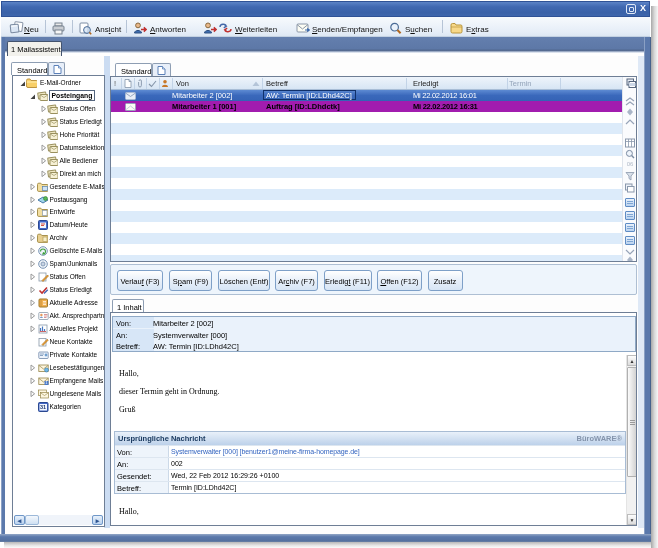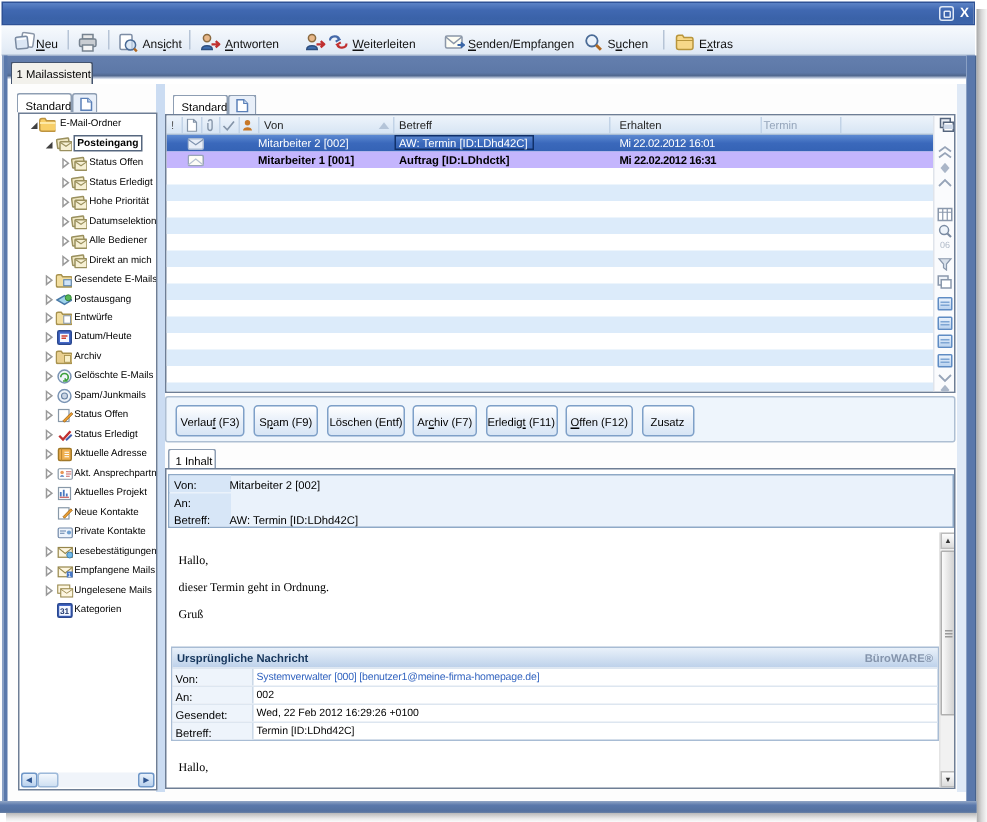--- a/index.html
+++ b/index.html
@@ -472,21 +472,21 @@
           </svg>
       <svg class="hc" style="left:50px;top:2px" width="9" height="9">
             <circle cx="4" cy="2.8" r="1.8" fill="#c87828"></circle>
             <path d="M1 8 C1 5 7 5 7 8 Z" fill="#c87828"></path>
           </svg>
       <span class="hc" style="left:65px">Von</span>
       <svg class="hc" style="left:141px;top:4px" width="8" height="6">
             <path d="M4 0.5 L7.5 5 L0.5 5 Z" fill="#b4c4d8"></path>
           </svg>
       <span class="hc" style="left:155px">Betreff</span>
-      <span class="hc" style="left:302px">Erhalten</span>
+      <span class="hc" style="left:302px">Erledigt</span>
       <span class="hc" style="left:398px;color:#94a4ba">Termin</span>
       <div class="hsep" style="left:10px"></div>
           <div class="hsep" style="left:23px"></div>
           <div class="hsep" style="left:35px"></div>
           <div class="hsep" style="left:48px"></div>
           <div class="hsep" style="left:61px"></div>
       <div class="hsep" style="left:151px"></div>
           <div class="hsep" style="left:295px"></div>
           <div class="hsep" style="left:396px"></div>
           <div class="hsep" style="left:449px"></div>
@@ -495,21 +495,21 @@
     <div class="mrow" style="top:12.5px;background:linear-gradient(#5d8ad2,#3a68bb 50%,#3563b5);color:#fff;">
       <svg class="mtx" style="left:14px;top:2px" width="11" height="8">
             <rect x="0.5" y="0.5" width="10" height="7" rx="1" fill="#e8eef8" stroke="#aabbd4"></rect>
             <path d="M0.5 1 L5.5 4.5 L10.5 1" fill="none" stroke="#8094b0" stroke-width="0.8"></path>
           </svg>
       <span class="mtx" style="left:61px">Mitarbeiter 2 [002]</span>
       <div class="mtx" style="left:151.5px;top:0;width:93px;height:10.5px;border:1px solid #10306a"></div>
       <span class="mtx" style="left:155px">AW: Termin [ID:LDhd42C]</span>
       <span class="mtx" style="left:302px;letter-spacing:-0.25px">Mi 22.02.2012 16:01</span>
     </div>
-    <div class="mrow" style="top:23.5px;background:#c4b5fd;font-weight:bold;color:#000;">
+    <div class="mrow" style="top:23.5px;background:#a21caf;font-weight:bold;color:#000;">
       <svg class="mtx" style="left:14px;top:2px" width="11" height="8">
             <rect x="0.5" y="0.5" width="10" height="7" rx="1" fill="#fdfdf6" stroke="#98a4b8"></rect>
             <path d="M0.5 7 L5.5 3 L10.5 7" fill="none" stroke="#b8c2d2" stroke-width="0.8"></path>
           </svg>
       <span class="mtx" style="left:61px">Mitarbeiter 1 [001]</span>
       <span class="mtx" style="left:155px">Auftrag [ID:LDhdctk]</span>
       <span class="mtx" style="left:302px;letter-spacing:-0.25px">Mi 22.02.2012 16:31</span>
     </div>
     <div class="mrow" style="top:45.5px;background:#dcebfa"></div>
     <div class="mrow" style="top:67.5px;background:#dcebfa"></div>
@@ -585,20 +585,21 @@
   </div>
   <div id="ctab" class="tab">1 Inhalt</div>
   <div id="cpanel">
     <div id="dbox">
       <div class="drow" style="top:0px">
             <div class="dlab">Von:</div>
             <div class="dval">Mitarbeiter 2 [002]</div>
           </div>
       <div class="drow" style="top:11.5px">
             <div class="dlab">An:</div>
+            <div class="dval">Systemverwalter [000]</div>
           </div>
       <div class="drow" style="top:23px">
             <div class="dlab">Betreff:</div>
             <div class="dval">AW: Termin [ID:LDhd42C]</div>
           </div>
     </div>
     <div class="bodytx" style="left:8px;top:56px">Hallo,</div>
     <div class="bodytx" style="left:8px;top:74px">dieser Termin geht in Ordnung.</div>
     <div class="bodytx" style="left:8px;top:92px">Gruß</div>
     <div class="bodytx" style="left:8px;top:194px">Hallo,</div>

